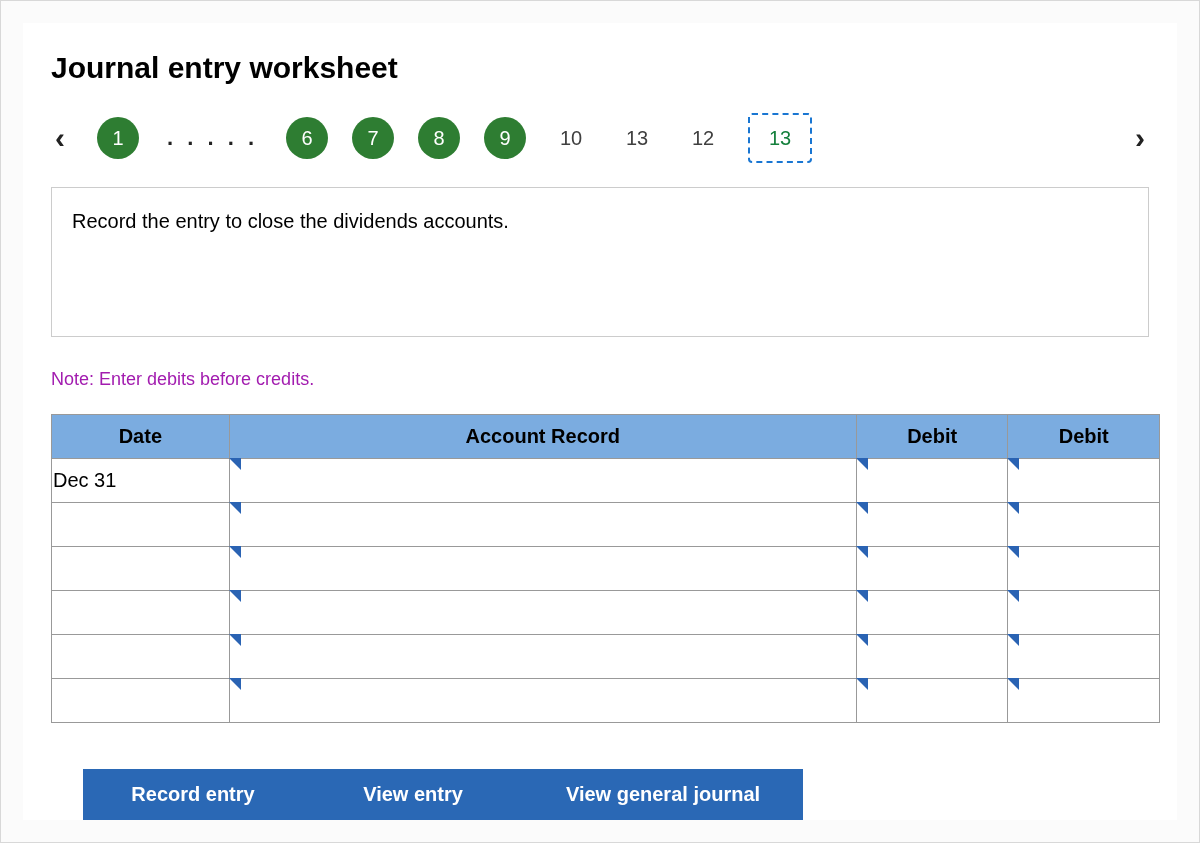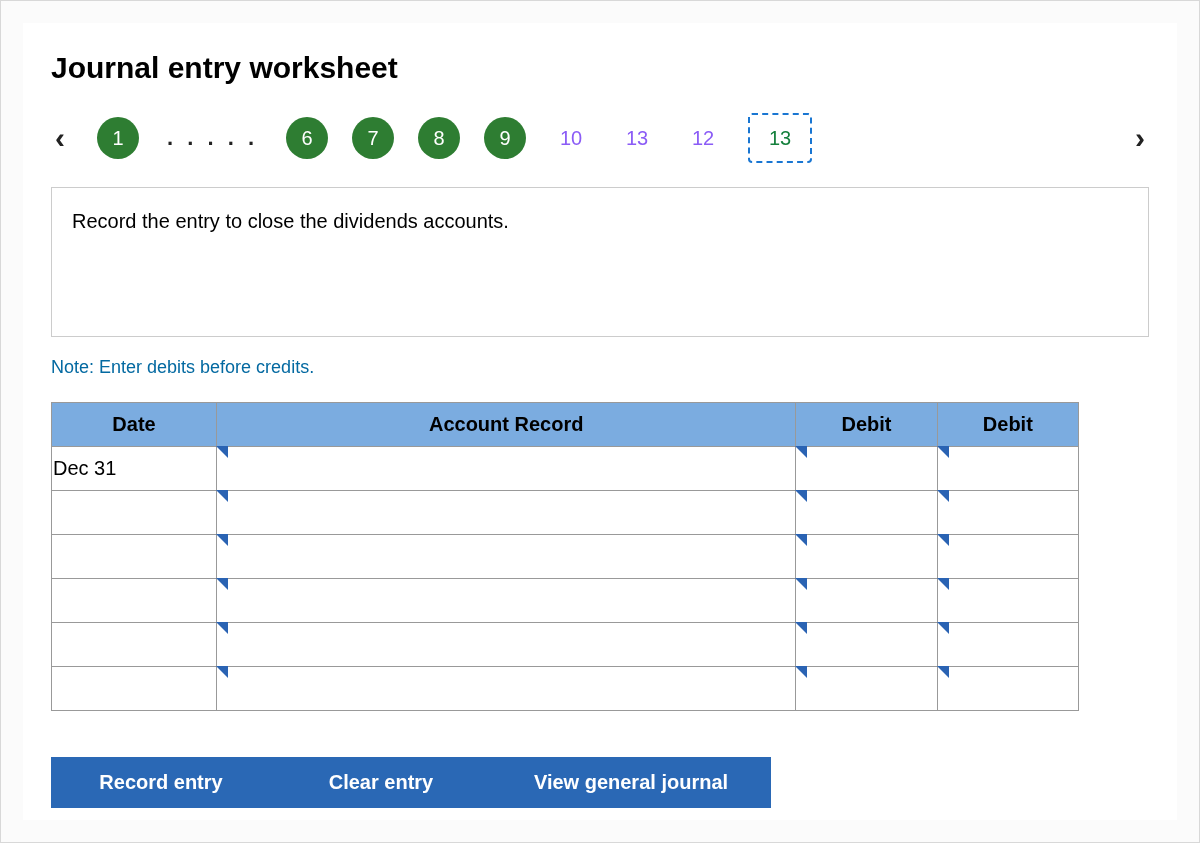--- a/index.html
+++ b/index.html
@@ -66,48 +66,48 @@
     font-size: 20px;
     cursor: pointer;
     user-select: none;
   }
   .step.done {
     background: #2e7d32;
     color: #fff;
   }
   .step.plain {
     background: transparent;
-    color: #8b5cf6;
+    color: #404040;
   }
   .step.current {
     background: transparent;
     color: #15803d;
     border: 2px dashed #1976d2;
     border-radius: 4px;
     width: 64px;
     height: 50px;
   }
   .prompt-box {
     border: 1px solid #ccc;
     padding: 22px 20px;
     min-height: 150px;
     font-family: Verdana, Geneva, sans-serif;
     font-size: 20px;
-    margin-bottom: 20px;
+    margin-bottom: 32px;
     background: #fff;
   }
   .note {
-    color: #0369a1;
+    color: #a21caf;
     font-family: Verdana, Geneva, sans-serif;
     font-size: 18px;
     margin-bottom: 24px;
   }
   table.journal {
     border-collapse: collapse;
-    width: 1028px;
+    width: 1109px;
     margin-bottom: 46px;
   }
   table.journal th, table.journal td {
     border: 1px solid #999;
     height: 44px;
     font-size: 20px;
     font-family: Arial, sans-serif;
     position: relative;
     background: #fff;
   }
@@ -132,20 +132,21 @@
     border-style: solid;
     border-width: 12px 0 0 12px;
     border-color: transparent transparent transparent #2a63b3;
     transform: rotate(180deg);
   }
   td.has-dd { cursor: pointer; }
   .btnrow {
     display: flex;
     align-items: flex-start;
     width: 1100px;
+    margin-left: 32px;
   }
   .btn {
     background: #2a68b5;
     color: #fff;
     font-weight: bold;
     font-size: 20px;
     padding: 14px 30px;
     border: none;
     cursor: pointer;
     font-family: Arial, sans-serif;
@@ -230,18 +231,18 @@
             <td class="col-date"></td>
             <td class="has-dd col-acct"><span class="dd"></span><span></span></td>
             <td class="has-dd col-debit"><span class="dd"></span><span></span></td>
             <td class="has-dd col-credit"><span class="dd"></span><span></span></td>
           </tr>
         </tbody>
     </table>
 
     <div class="btnrow">
       <button class="btn btn-record">Record entry</button>
-      <button class="btn btn-clear">Clear entry</button>
+      <button class="btn btn-clear">View entry</button>
       <button class="btn btn-view">View general journal</button>
     </div>
 
   </div>
 </div>
 
 </body></html>

